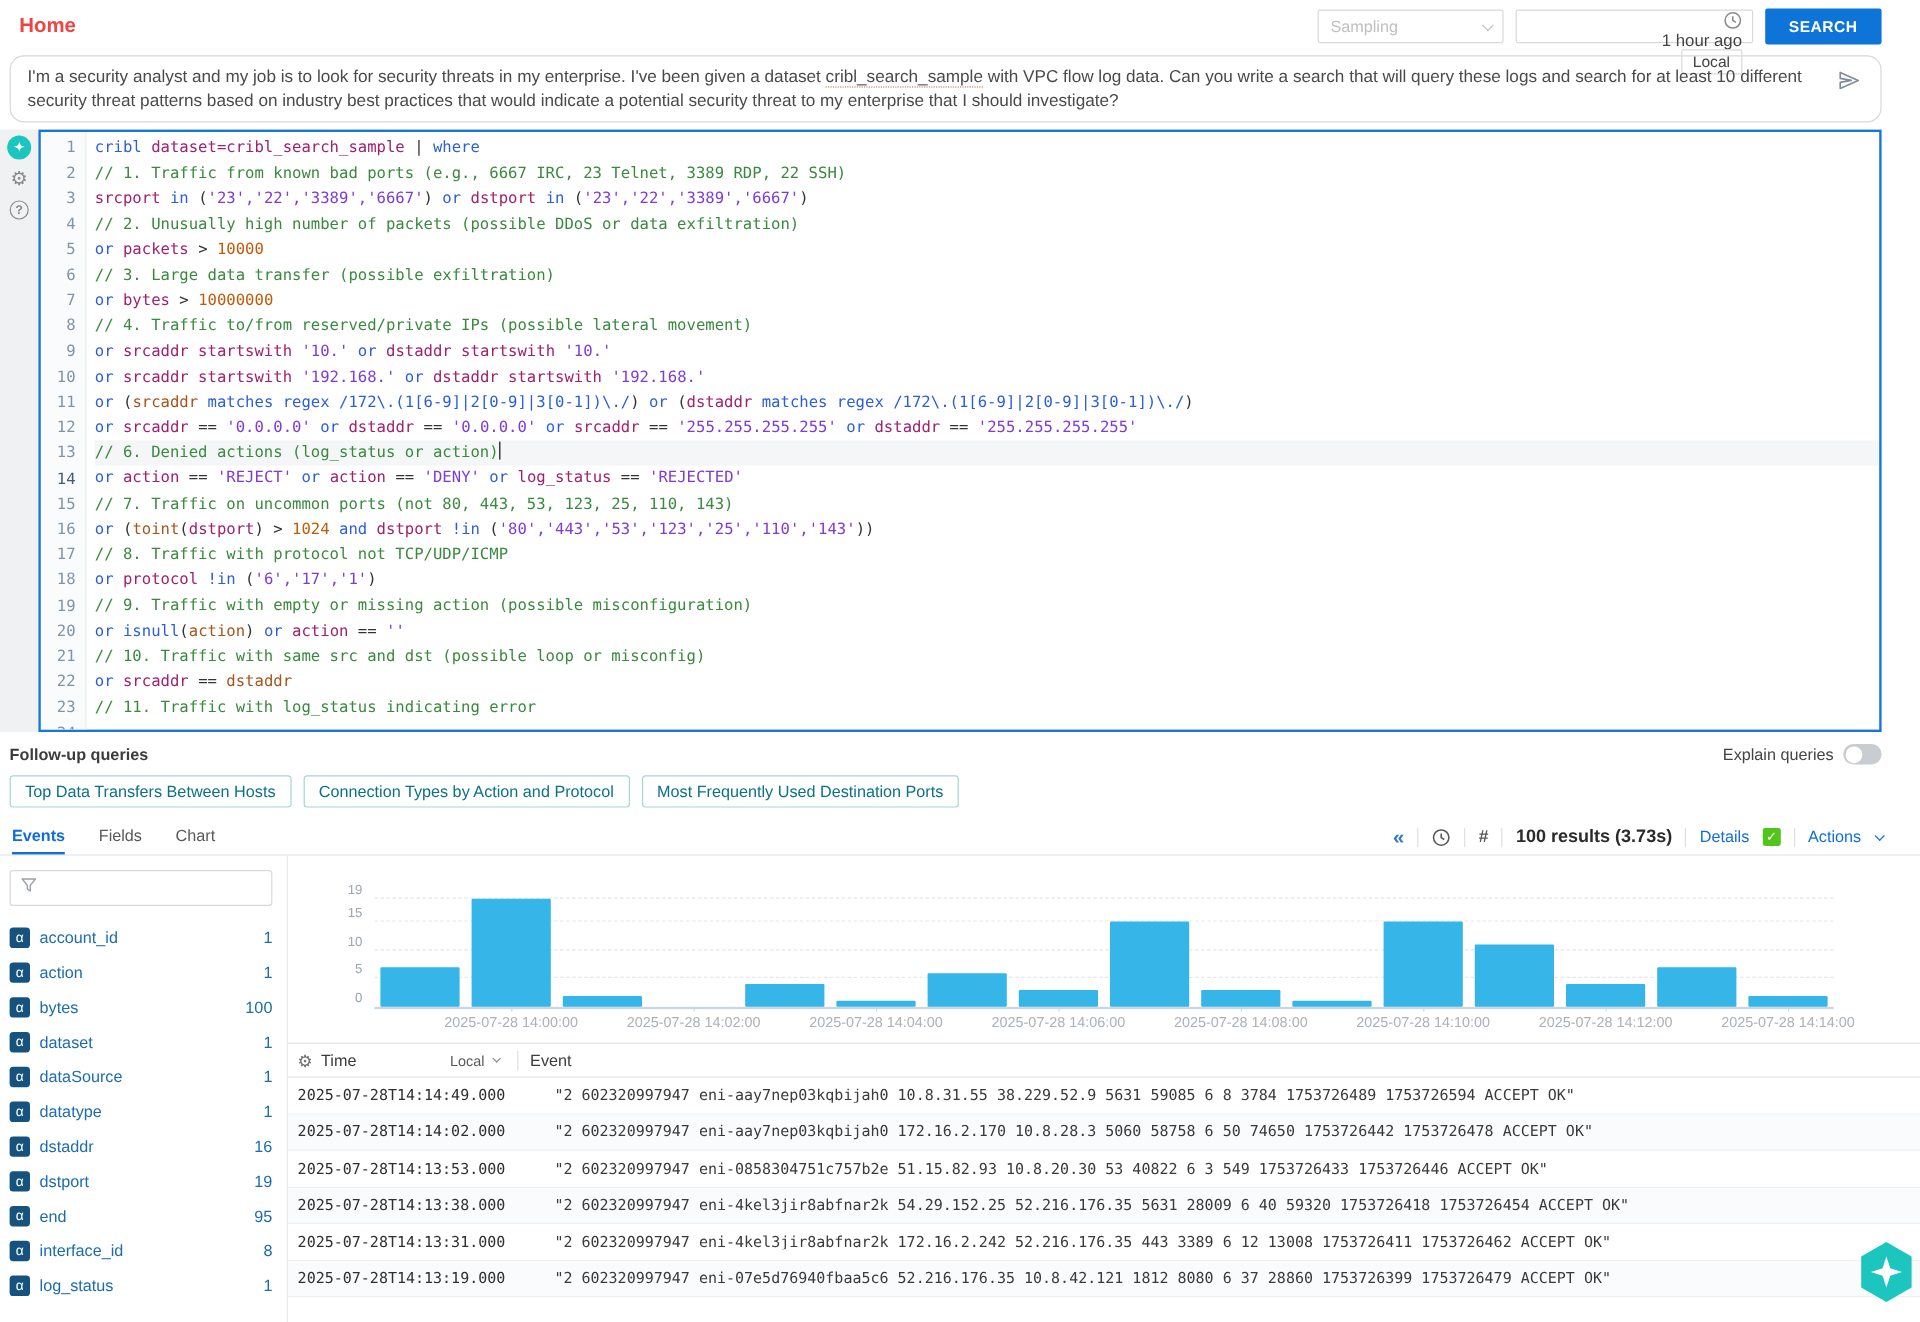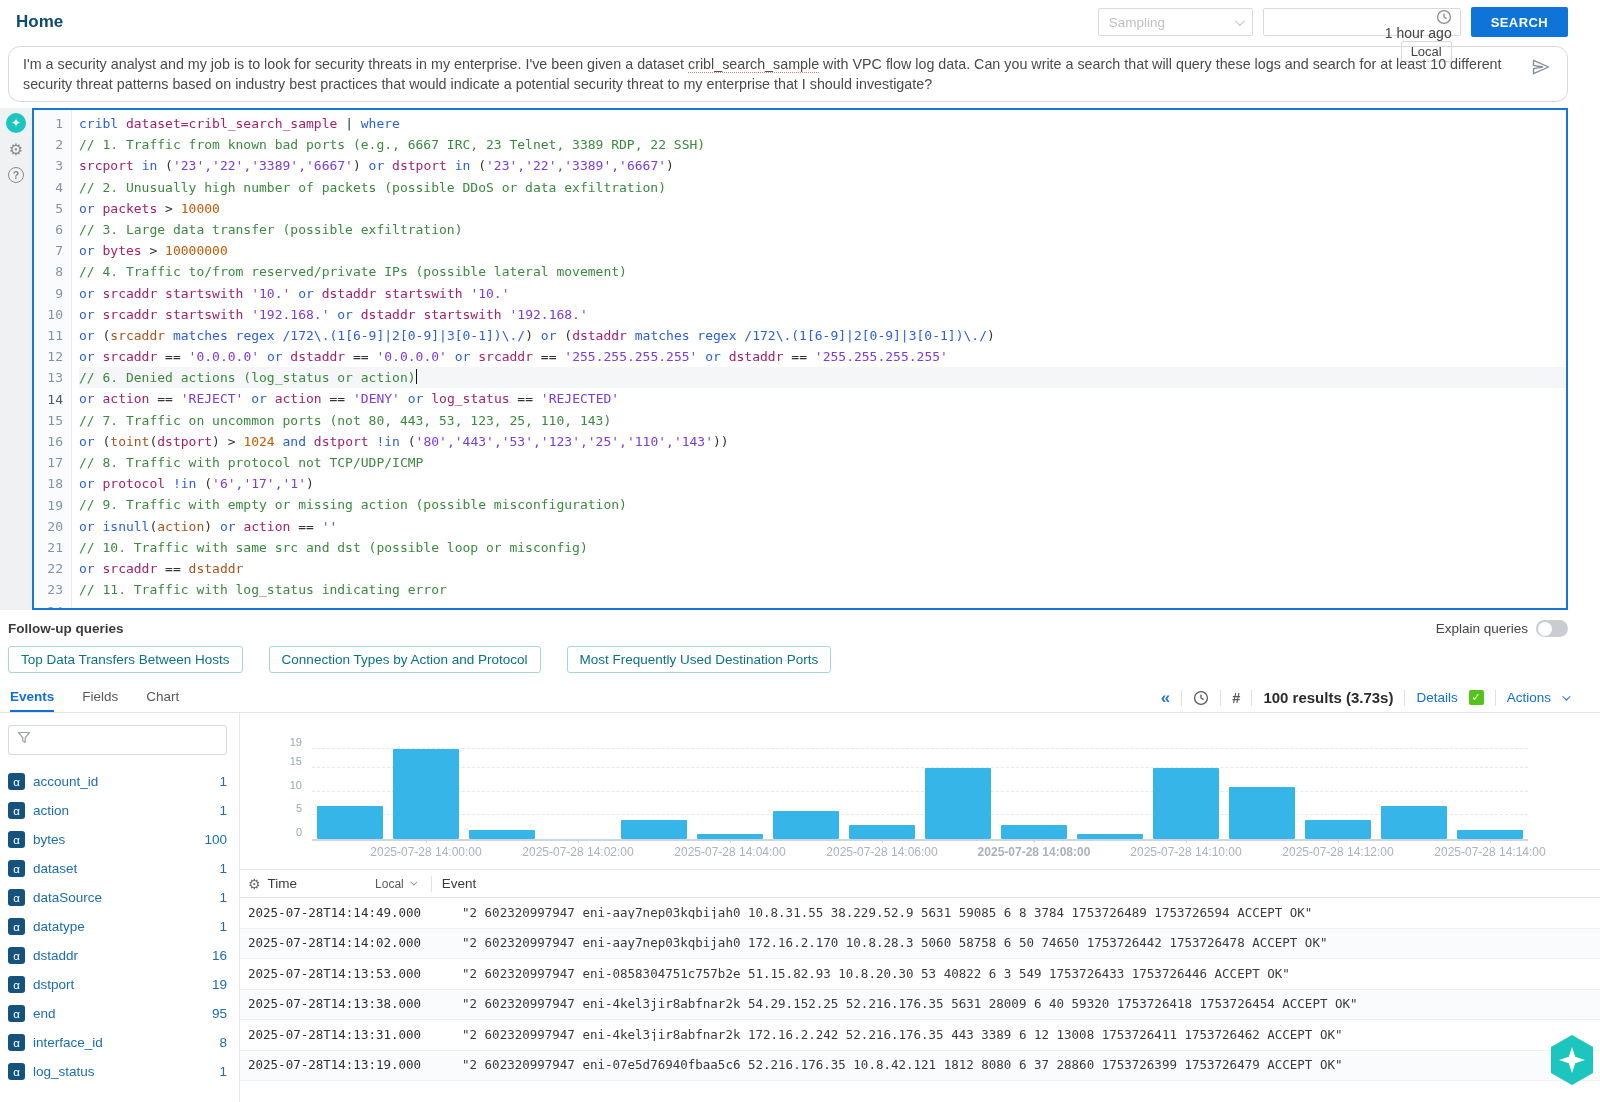--- a/index.html
+++ b/index.html
@@ -1,21 +1,21 @@
 <!DOCTYPE html>
 <html><head>
 <meta charset="utf-8">
 <style>
   * { box-sizing: border-box; margin: 0; padding: 0; }
   html,body { width:1600px; height:1102px; overflow:hidden; background:#fff;
     font-family:"Liberation Sans", sans-serif; color:#333; position:relative; }
 
   
   .top-header { height:44px; display:flex; align-items:center; padding:0 32px 0 16px; }
-  .page-title { font-size:17px; font-weight:700; color:#0c4a6e; }
+  .page-title { font-size:17px; font-weight:700; color:#ef4444; }
   .hdr-right { margin-left:auto; display:flex; align-items:center; gap:10px; }
   .sampling { width:155px; height:28px; border:1px solid #d9d9d9; border-radius:2px;
     display:flex; align-items:center; padding:0 10px; color:#bfbfbf; font-size:13.5px; }
   .sampling .chev { margin-left:auto; border-color:#bfbfbf; }
   .chev { display:inline-block; width:7px; height:7px; border-right:1.5px solid #8c8c8c;
     border-bottom:1.5px solid #8c8c8c; transform:rotate(45deg) translateY(-2px); }
   .time-group { height:28px; border:1px solid #d9d9d9; border-radius:2px; display:flex;
     align-items:flex-end; padding:0 8px; width:198px;flex-direction:column; }
   .time-range { margin-left:auto; font-size:14px; color:#434343; }
   .tz-chip { margin-left:10px; border:1px solid #d9d9d9; border-radius:2px; padding:2px 9px;
@@ -59,21 +59,21 @@
   .cursor { display:inline-block; width:1.5px; height:15px; background:#111; vertical-align:-2px; }
 
   
   .followup { padding:10px 32px 10px 8px; }
   .fu-head { display:flex; align-items:center; }
   .fu-label { font-size:13.5px; font-weight:700; color:#3b3b3b; }
   .explain { margin-left:auto; display:flex; align-items:center; gap:8px; font-size:13.5px; color:#444; }
   .toggle { width:32px; height:17px; border-radius:9px; background:#c9ccd1; position:relative; cursor:pointer; }
   .toggle .knob { position:absolute; left:1.5px; top:1.5px; width:14px; height:14px;
     border-radius:50%; background:#fff; }
-  .fu-buttons { margin-top:9px; display:flex; gap:26px; }
+  .fu-buttons { margin-top:9px; display:flex; gap:10px; }
   .fu-btn { border:1px solid #a5d6d4; background:#fff; border-radius:3px; padding:5px 12px;
     font-size:13.5px; color:#0b7285; cursor:pointer; font-family:inherit; }
 
   
   .tabbar { height:30px; border-bottom:1px solid #e1e4e8; display:flex; align-items:stretch;
     padding:0 32px 0 10px; }
   .tabs { display:flex; gap:28px; }
   .tab { display:flex; align-items:center; font-size:13.5px; color:#595959;
     border-bottom:2px solid transparent; cursor:pointer; }
   .tab.active { color:#0f6fd7; border-bottom-color:#0f6fd7; font-weight:600; }
@@ -368,21 +368,21 @@
           <div class="xtick" style="left: 59.375%;"></div>
           <div class="xtick" style="left: 71.875%;"></div>
           <div class="xtick" style="left: 84.375%;"></div>
           <div class="xtick" style="left: 96.875%;"></div>
         </div>
       <div class="xlabels">
           <span class="xlab" style="left: 9.375%;">2025-07-28 14:00:00</span>
           <span class="xlab" style="left: 21.875%;">2025-07-28 14:02:00</span>
           <span class="xlab" style="left: 34.375%;">2025-07-28 14:04:00</span>
           <span class="xlab" style="left: 46.875%; text-align: center;">2025-07-28 14:06:00</span>
-          <span class="xlab" style="left: 59.375%; font-weight: bold;">2025-07-28 14:08:00</span>
+          <span class="xlab" style="left: 59.375%;">2025-07-28 14:08:00</span>
           <span class="xlab" style="left: 71.875%;">2025-07-28 14:10:00</span>
           <span class="xlab" style="left: 84.375%;">2025-07-28 14:12:00</span>
           <span class="xlab" style="left: 96.875%;">2025-07-28 14:14:00</span>
         </div>
     </div>
 
     <div class="table-header">
       <span class="th-gear">⚙</span>
       <span class="th-time">Time</span>
       <span class="th-local">

